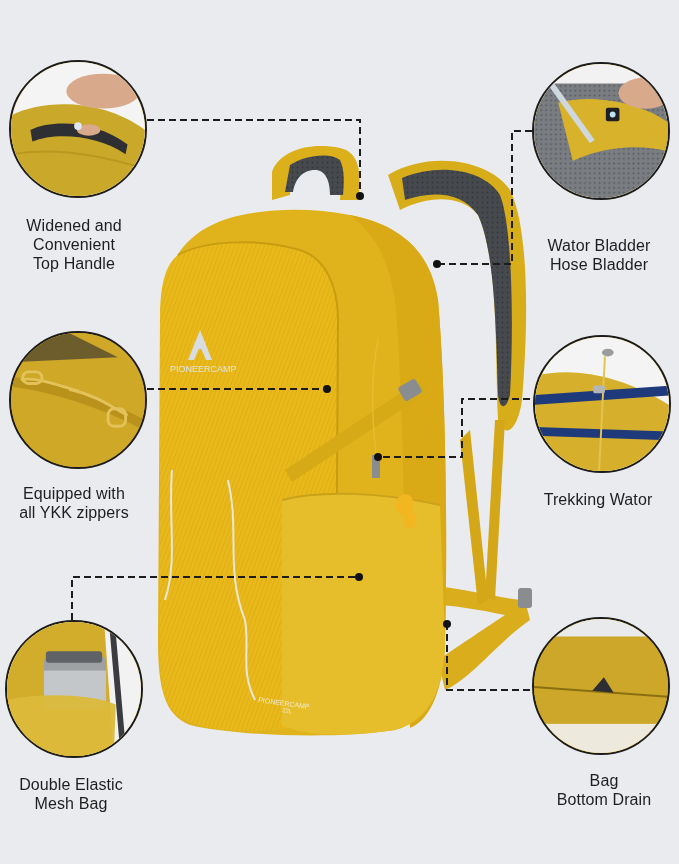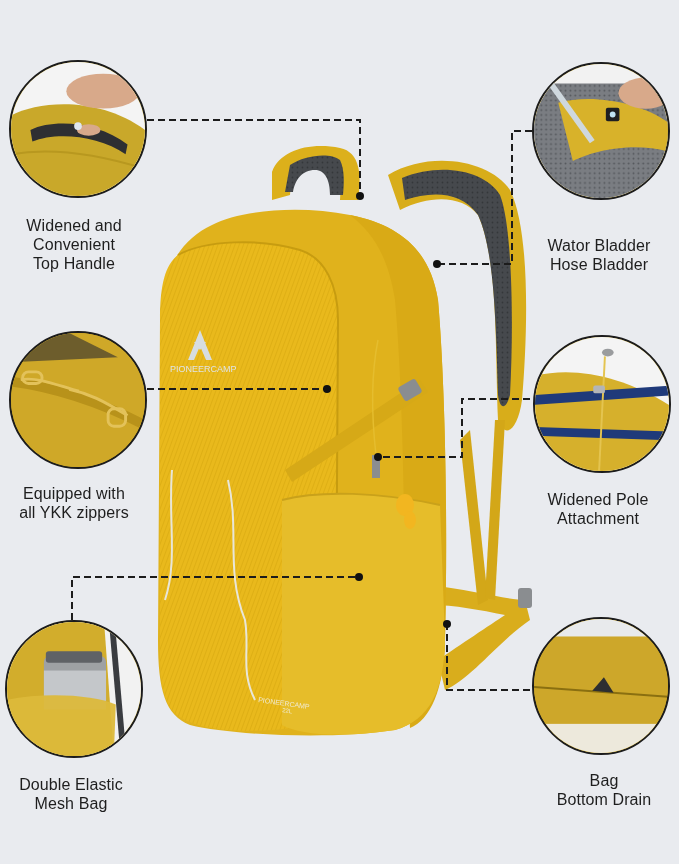--- a/index.html
+++ b/index.html
@@ -195,22 +195,21 @@
       <rect width="138" height="138" fill="#f4f4f4"></rect>
       <path d="M0 40 C40 30 90 40 138 70 L138 138 L0 138 Z" fill="#d6b02c"></path>
       <rect x="-5" y="55" width="150" height="10" transform="rotate(-4 69 60)" fill="#1f3a7a"></rect>
       <rect x="-5" y="95" width="150" height="9" transform="rotate(2 69 100)" fill="#1f3a7a"></rect>
       <path d="M72 20 L66 138" stroke="#e4c450" stroke-width="2"></path>
       <ellipse cx="75" cy="16" rx="6" ry="4" fill="#9a9c9e"></ellipse>
       <rect x="60" y="50" width="12" height="8" rx="2" fill="#b3b5b8"></rect>
     </svg>
   </div>
   <div class="caption" style="left:518px; top:490px;">
-    <span>Widened Pole</span>
-    <span>Attachment</span>
+    <span>Trekking Wator</span>
   </div>
 
   <div class="detail-circle" style="left:532px; top:617px; width:138px; height:138px;">
     <svg viewBox="0 0 138 138">
       <rect width="138" height="138" fill="#cda72a"></rect>
       <rect x="0" y="0" width="138" height="18" fill="#e8eaec"></rect>
       <path d="M0 70 L138 80" stroke="#8a6f10" stroke-width="2"></path>
       <path d="M60 74 L72 60 L82 76 Z" fill="#2d2e31"></path>
       <rect x="0" y="108" width="138" height="30" fill="#ede9dc"></rect>
     </svg>

